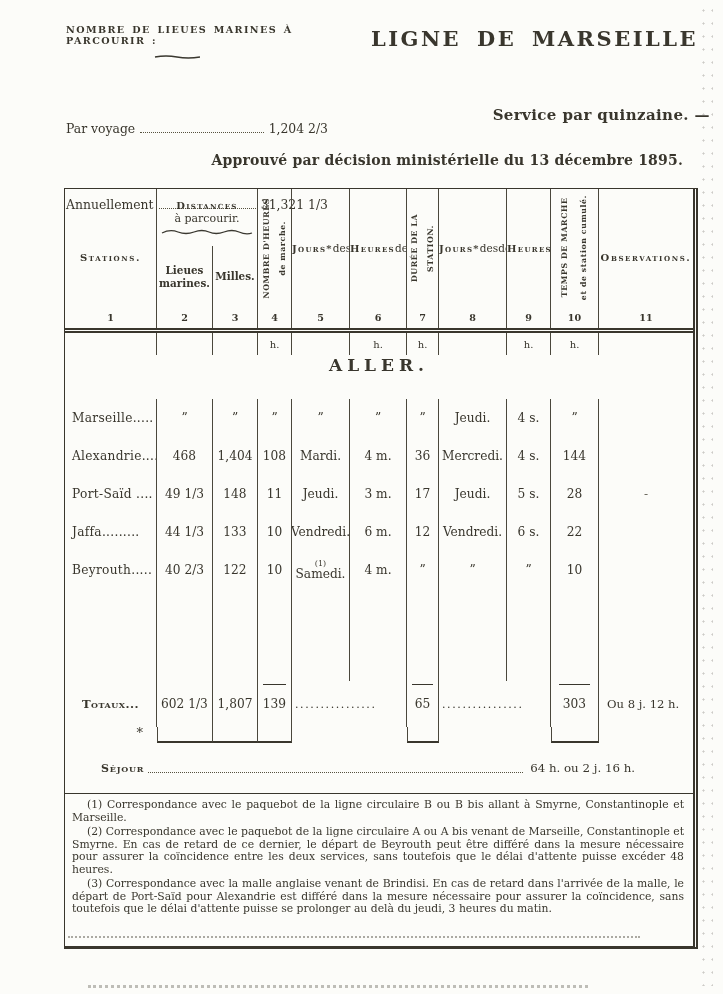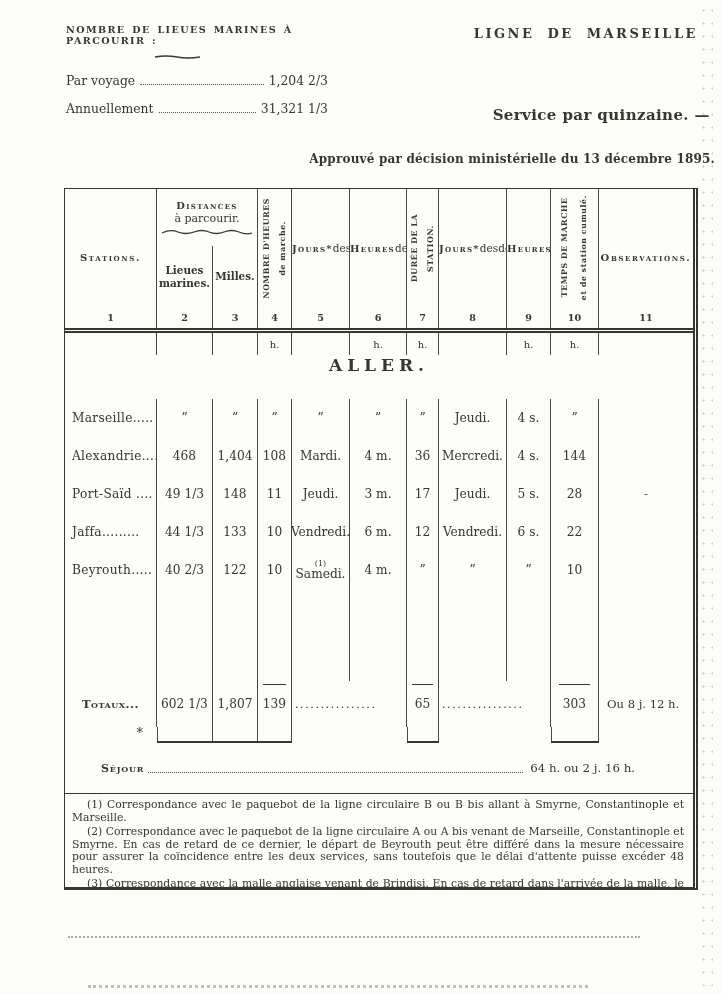--- a/index.html
+++ b/index.html
@@ -12,26 +12,26 @@
        font-family:"DejaVu Serif","Liberation Serif",serif;color:var(--ink);}
   .page{position:relative;width:723px;height:994px;overflow:hidden;background:var(--paper);}
 
   
   .stats{position:absolute;left:66px;top:24px;width:300px;}
   .stats-title{font-size:9.6px;font-weight:700;letter-spacing:1.4px;word-spacing:2px;}
   .stats-divider{display:block;margin:8px 0 0 88px;}
   .stat-row{display:flex;align-items:baseline;width:262px;font-size:12.4px;margin-top:13px;}
   .stat-row:first-of-type{margin-top:17px;}
   .leader{flex:1;border-bottom:1.7px dotted #56523f;margin:0 5px 3px 5px;height:0;}
-  .stat-value{white-space:nowrap;}
-
-  .line-title{position:absolute;right:25px;top:26px;font-size:13px;font-weight:700;
+  .stat-value{white-space:nowrap;margin-top:48px;}
+
+  .line-title{position:absolute;right:25px;top:26px;font-size:21px;font-weight:700;
               letter-spacing:2.5px;word-spacing:6px;}
   .service{position:absolute;right:13px;top:106px;font-size:15px;font-weight:600;letter-spacing:.4px;}
-  .approval{position:absolute;right:8px;top:152px;font-size:12px;font-weight:600;letter-spacing:.2px;}
+  .approval{position:absolute;right:40px;top:152px;font-size:14px;font-weight:600;letter-spacing:.2px;}
 
   
   .sched{position:absolute;left:64px;top:188px;width:628px;
          border:1.5px solid var(--ink);border-right:5px double var(--ink);
          border-bottom:3px solid var(--ink);}
   .trow{display:flex;box-sizing:border-box;}
   .cell{box-sizing:border-box;display:flex;align-items:center;justify-content:center;
         font-size:12.2px;overflow:hidden;}
   .vr{border-right:1px solid var(--ink-l);}
   .bl{border-left:1px solid var(--ink-l);}
@@ -96,21 +96,21 @@
   .markcell{justify-content:flex-end;align-items:flex-start;padding:1px 14px 0 0;
             font-size:13px;line-height:10px;}
 
   
   .sejour{height:50px;display:flex;align-items:center;padding:0 58px 0 36px;box-sizing:border-box;}
   .sejour .sc{font-size:11px;letter-spacing:.8px;}
   .leader2{flex:1;border-bottom:1.7px dotted #56523f;height:0;margin:8px 7px 0 4px;}
   .sejour-value{font-size:11.8px;white-space:nowrap;}
 
   
-  .footnotes{border-top:1.5px solid var(--ink);height:94px;box-sizing:border-box;
+  .footnotes{border-top:1.5px solid var(--ink);height:153px;box-sizing:border-box;
              overflow:hidden;padding:5px 9px 0 7px;font-size:10.8px;line-height:1.16;
              text-align:justify;}
   .footnotes p{margin:0 0 2px 0;text-indent:15px;}
 
   
   .art-right{position:absolute;left:699px;top:4px;width:14px;height:982px;
              background-image:radial-gradient(circle, rgba(80,76,66,.55) .8px, transparent 1.4px);
              background-size:9px 13px;opacity:.5;}
   .art-b1{position:absolute;top:936px;left:68px;width:572px;border-top:2px dotted rgba(90,86,76,.5);}
   .art-b2{position:absolute;top:985px;left:88px;width:500px;border-top:3px dotted rgba(90,86,76,.38);}

